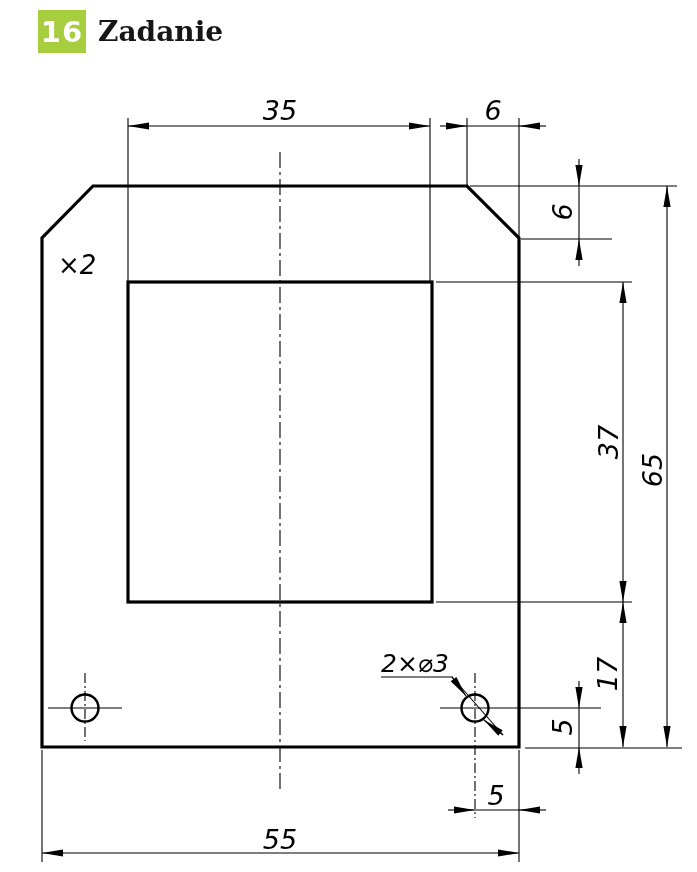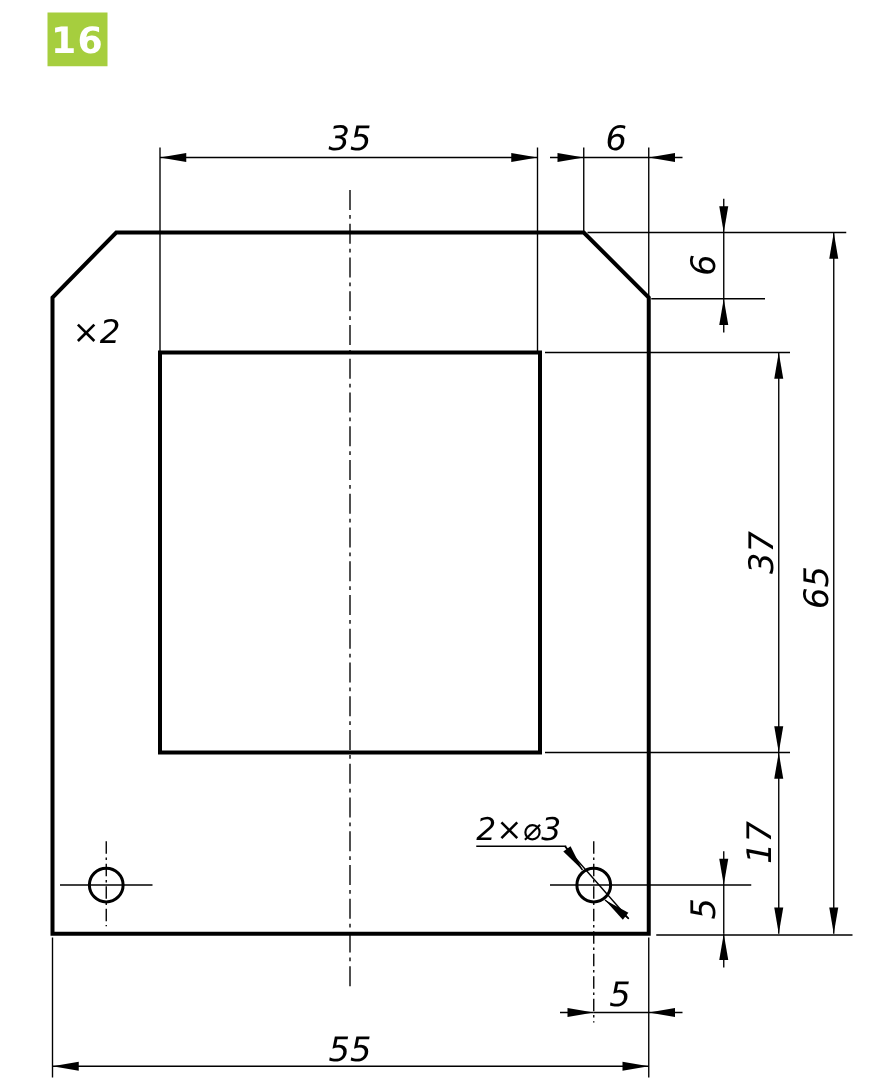--- a/index.html
+++ b/index.html
@@ -74,20 +74,21 @@
     stroke: none;
   }
 </style>
 </head>
 <body>
 
 <div class="page">
 
   <header class="task-header">
     <div class="badge">16</div>
+    <h1 class="task-title">Zadanie</h1>
   </header>
 
   <svg class="drawing" width="697" height="872" viewBox="0 0 697 872">
     <defs>
       <marker id="arr" markerUnits="userSpaceOnUse" markerWidth="23" markerHeight="10" refX="21.5" refY="5" orient="auto-start-reverse">
         <path d="M0.5,1.4 L21.5,5 L0.5,8.6 Z" fill="#000000" stroke="none"></path>
       </marker>
     </defs>
 
     <g stroke="#000000" fill="none">

